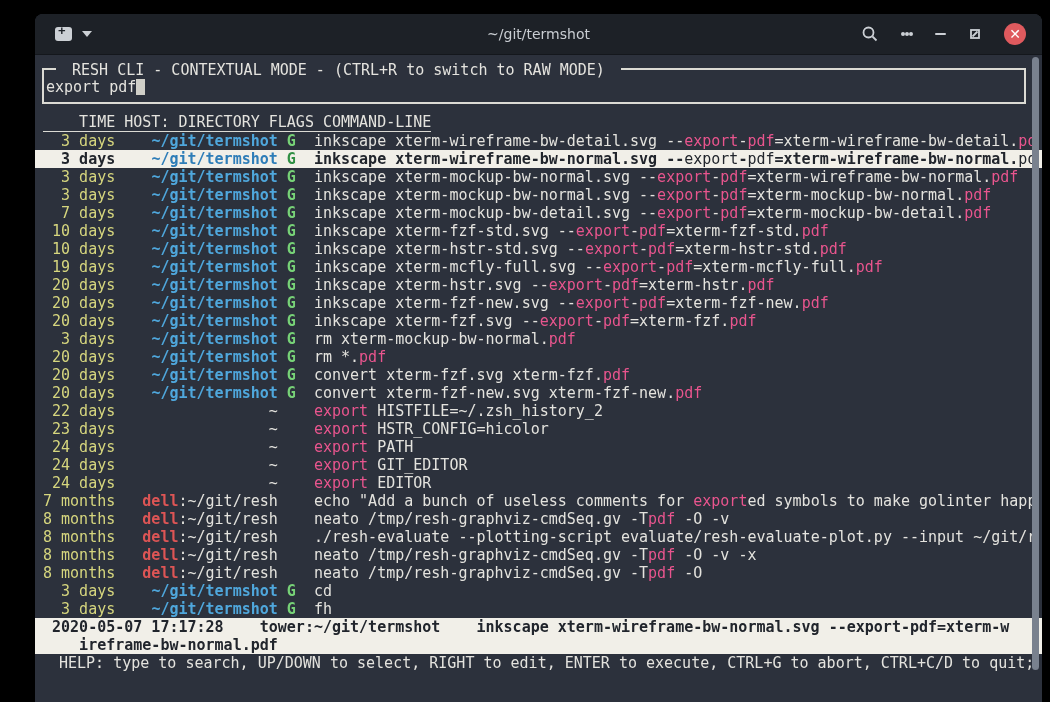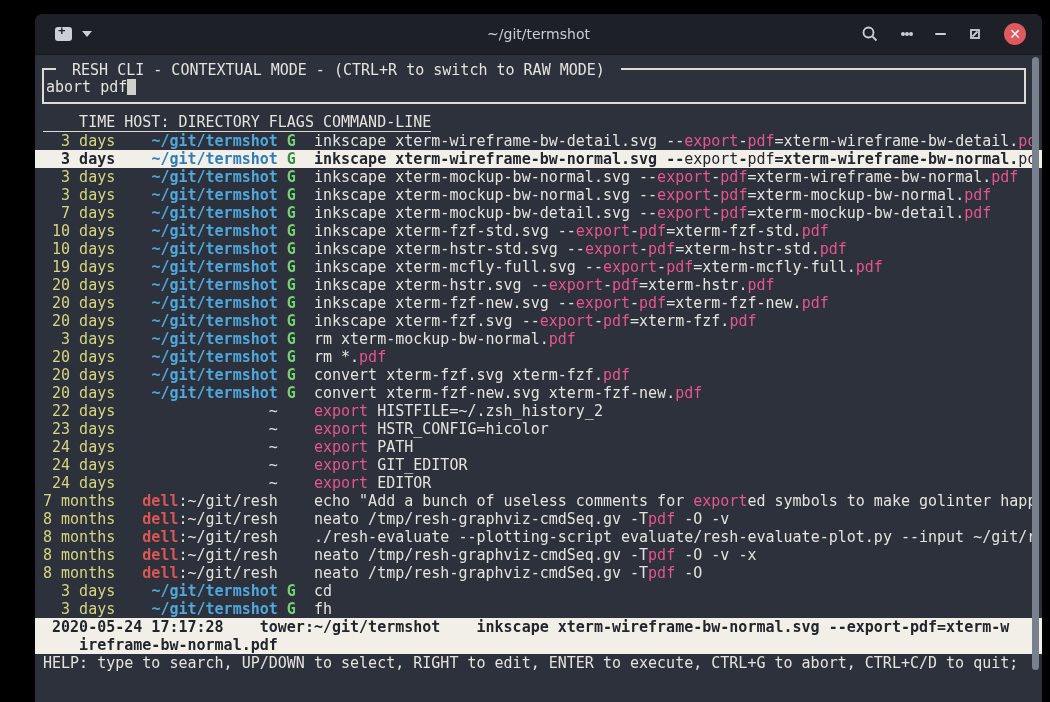--- a/index.html
+++ b/index.html
@@ -62,21 +62,21 @@
   .c-hl{color:var(--pink,#e9558e);font-weight:normal;}
   .c-cmd{color:var(--fg,#e4e3de);}
   .row.sel{background:var(--sel_bg,#f1efe8);color:var(--sel_fg,#21252c);font-weight:bold;}
   .row.sel .c-time,.row.sel .c-cmd,.row.sel .c-plain,.row.sel .c-hl{color:var(--sel_fg,#21252c);}
   .row.sel .c-dir{color:#2e7db8;}
   .row.sel .c-flag{color:#2f8f43;}
   .status-block{
     background:var(--sel_bg,#f1efe8);color:var(--sel_fg,#21252c);
     font-weight:bold;white-space:pre;padding-left:8px;height:36px;
   }
-  .help-bar{white-space:pre;padding-left:8px;height:18px;}
+  .help-bar{white-space:pre;padding-left:24px;height:18px;}
   .scrollbar{
     position:absolute;right:3px;top:2px;bottom:2px;width:7px;
     background:#79818e;border-radius:4px;
   }
 </style>
 </head>
 <body>
 
 <div class="window">
   <div class="titlebar">
@@ -112,27 +112,27 @@
       </button>
       <button class="close-btn">
         <span class="close-x">✕</span>
       </button>
     </div>
   </div>
 
   <div class="terminal">
     <div class="search-box">
       <div class="box-label"> RESH CLI - CONTEXTUAL MODE - (CTRL+R to switch to RAW MODE) </div>
-      <div class="input-line"><span>abort pdf</span><span class="cursor"></span></div>
+      <div class="input-line"><span>export pdf</span><span class="cursor"></span></div>
     </div>
 
     <div class="table-header"><span class="hdr-underline">    TIME HOST: DIRECTORY FLAGS COMMAND-LINE</span></div>
 
     <div class="rows"><div class="row"><span class="c-time">  3 days</span><span>    </span><span class="c-dir">~/git/termshot</span><span> </span><span class="c-flag">G</span><span>  </span><span class="c-cmd">inkscape xterm-wireframe-bw-detail.svg --</span><span class="c-hl">export</span><span class="c-cmd">-</span><span class="c-hl">pdf</span><span class="c-cmd">=xterm-wireframe-bw-detail.</span><span class="c-hl">pd</span></div><div class="row sel"><span class="c-time">  3 days</span><span>    </span><span class="c-dir">~/git/termshot</span><span> </span><span class="c-flag">G</span><span>  </span><span class="c-cmd">inkscape xterm-wireframe-bw-normal.svg --</span><span class="c-hl">export</span><span class="c-cmd">-</span><span class="c-hl">pdf</span><span class="c-cmd">=xterm-wireframe-bw-normal.</span><span class="c-hl">pd</span></div><div class="row"><span class="c-time">  3 days</span><span>    </span><span class="c-dir">~/git/termshot</span><span> </span><span class="c-flag">G</span><span>  </span><span class="c-cmd">inkscape xterm-mockup-bw-normal.svg --</span><span class="c-hl">export</span><span class="c-cmd">-</span><span class="c-hl">pdf</span><span class="c-cmd">=xterm-wireframe-bw-normal.</span><span class="c-hl">pdf</span></div><div class="row"><span class="c-time">  3 days</span><span>    </span><span class="c-dir">~/git/termshot</span><span> </span><span class="c-flag">G</span><span>  </span><span class="c-cmd">inkscape xterm-mockup-bw-normal.svg --</span><span class="c-hl">export</span><span class="c-cmd">-</span><span class="c-hl">pdf</span><span class="c-cmd">=xterm-mockup-bw-normal.</span><span class="c-hl">pdf</span></div><div class="row"><span class="c-time">  7 days</span><span>    </span><span class="c-dir">~/git/termshot</span><span> </span><span class="c-flag">G</span><span>  </span><span class="c-cmd">inkscape xterm-mockup-bw-detail.svg --</span><span class="c-hl">export</span><span class="c-cmd">-</span><span class="c-hl">pdf</span><span class="c-cmd">=xterm-mockup-bw-detail.</span><span class="c-hl">pdf</span></div><div class="row"><span class="c-time"> 10 days</span><span>    </span><span class="c-dir">~/git/termshot</span><span> </span><span class="c-flag">G</span><span>  </span><span class="c-cmd">inkscape xterm-fzf-std.svg --</span><span class="c-hl">export</span><span class="c-cmd">-</span><span class="c-hl">pdf</span><span class="c-cmd">=xterm-fzf-std.</span><span class="c-hl">pdf</span></div><div class="row"><span class="c-time"> 10 days</span><span>    </span><span class="c-dir">~/git/termshot</span><span> </span><span class="c-flag">G</span><span>  </span><span class="c-cmd">inkscape xterm-hstr-std.svg --</span><span class="c-hl">export</span><span class="c-cmd">-</span><span class="c-hl">pdf</span><span class="c-cmd">=xterm-hstr-std.</span><span class="c-hl">pdf</span></div><div class="row"><span class="c-time"> 19 days</span><span>    </span><span class="c-dir">~/git/termshot</span><span> </span><span class="c-flag">G</span><span>  </span><span class="c-cmd">inkscape xterm-mcfly-full.svg --</span><span class="c-hl">export</span><span class="c-cmd">-</span><span class="c-hl">pdf</span><span class="c-cmd">=xterm-mcfly-full.</span><span class="c-hl">pdf</span></div><div class="row"><span class="c-time"> 20 days</span><span>    </span><span class="c-dir">~/git/termshot</span><span> </span><span class="c-flag">G</span><span>  </span><span class="c-cmd">inkscape xterm-hstr.svg --</span><span class="c-hl">export</span><span class="c-cmd">-</span><span class="c-hl">pdf</span><span class="c-cmd">=xterm-hstr.</span><span class="c-hl">pdf</span></div><div class="row"><span class="c-time"> 20 days</span><span>    </span><span class="c-dir">~/git/termshot</span><span> </span><span class="c-flag">G</span><span>  </span><span class="c-cmd">inkscape xterm-fzf-new.svg --</span><span class="c-hl">export</span><span class="c-cmd">-</span><span class="c-hl">pdf</span><span class="c-cmd">=xterm-fzf-new.</span><span class="c-hl">pdf</span></div><div class="row"><span class="c-time"> 20 days</span><span>    </span><span class="c-dir">~/git/termshot</span><span> </span><span class="c-flag">G</span><span>  </span><span class="c-cmd">inkscape xterm-fzf.svg --</span><span class="c-hl">export</span><span class="c-cmd">-</span><span class="c-hl">pdf</span><span class="c-cmd">=xterm-fzf.</span><span class="c-hl">pdf</span></div><div class="row"><span class="c-time">  3 days</span><span>    </span><span class="c-dir">~/git/termshot</span><span> </span><span class="c-flag">G</span><span>  </span><span class="c-cmd">rm xterm-mockup-bw-normal.</span><span class="c-hl">pdf</span></div><div class="row"><span class="c-time"> 20 days</span><span>    </span><span class="c-dir">~/git/termshot</span><span> </span><span class="c-flag">G</span><span>  </span><span class="c-cmd">rm *.</span><span class="c-hl">pdf</span></div><div class="row"><span class="c-time"> 20 days</span><span>    </span><span class="c-dir">~/git/termshot</span><span> </span><span class="c-flag">G</span><span>  </span><span class="c-cmd">convert xterm-fzf.svg xterm-fzf.</span><span class="c-hl">pdf</span></div><div class="row"><span class="c-time"> 20 days</span><span>    </span><span class="c-dir">~/git/termshot</span><span> </span><span class="c-flag">G</span><span>  </span><span class="c-cmd">convert xterm-fzf-new.svg xterm-fzf-new.</span><span class="c-hl">pdf</span></div><div class="row"><span class="c-time"> 22 days</span><span>                 </span><span class="c-plain">~</span><span>    </span><span class="c-hl">export</span><span class="c-cmd"> HISTFILE=~/.zsh_history_2</span></div><div class="row"><span class="c-time"> 23 days</span><span>                 </span><span class="c-plain">~</span><span>    </span><span class="c-hl">export</span><span class="c-cmd"> HSTR_CONFIG=hicolor</span></div><div class="row"><span class="c-time"> 24 days</span><span>                 </span><span class="c-plain">~</span><span>    </span><span class="c-hl">export</span><span class="c-cmd"> PATH</span></div><div class="row"><span class="c-time"> 24 days</span><span>                 </span><span class="c-plain">~</span><span>    </span><span class="c-hl">export</span><span class="c-cmd"> GIT_EDITOR</span></div><div class="row"><span class="c-time"> 24 days</span><span>                 </span><span class="c-plain">~</span><span>    </span><span class="c-hl">export</span><span class="c-cmd"> EDITOR</span></div><div class="row"><span class="c-time">7 months</span><span>   </span><span class="c-host">dell</span><span class="c-plain">:~/git/resh</span><span>    </span><span class="c-cmd">echo "Add a bunch of useless comments for </span><span class="c-hl">export</span><span class="c-cmd">ed symbols to make golinter happ</span></div><div class="row"><span class="c-time">8 months</span><span>   </span><span class="c-host">dell</span><span class="c-plain">:~/git/resh</span><span>    </span><span class="c-cmd">neato /tmp/resh-graphviz-cmdSeq.gv -T</span><span class="c-hl">pdf</span><span class="c-cmd"> -O -v</span></div><div class="row"><span class="c-time">8 months</span><span>   </span><span class="c-host">dell</span><span class="c-plain">:~/git/resh</span><span>    </span><span class="c-cmd">./resh-evaluate --plotting-script evaluate/resh-evaluate-plot.py --input ~/git/r</span></div><div class="row"><span class="c-time">8 months</span><span>   </span><span class="c-host">dell</span><span class="c-plain">:~/git/resh</span><span>    </span><span class="c-cmd">neato /tmp/resh-graphviz-cmdSeq.gv -T</span><span class="c-hl">pdf</span><span class="c-cmd"> -O -v -x</span></div><div class="row"><span class="c-time">8 months</span><span>   </span><span class="c-host">dell</span><span class="c-plain">:~/git/resh</span><span>    </span><span class="c-cmd">neato /tmp/resh-graphviz-cmdSeq.gv -T</span><span class="c-hl">pdf</span><span class="c-cmd"> -O</span></div><div class="row"><span class="c-time">  3 days</span><span>    </span><span class="c-dir">~/git/termshot</span><span> </span><span class="c-flag">G</span><span>  </span><span class="c-cmd">cd</span></div><div class="row"><span class="c-time">  3 days</span><span>    </span><span class="c-dir">~/git/termshot</span><span> </span><span class="c-flag">G</span><span>  </span><span class="c-cmd">fh</span></div></div>
 
-    <div class="status-block"><span> 2020-05-24 17:17:28    tower:~/git/termshot    inkscape xterm-wireframe-bw-normal.svg --export-pdf=xterm-w</span>
+    <div class="status-block"><span> 2020-05-07 17:17:28    tower:~/git/termshot    inkscape xterm-wireframe-bw-normal.svg --export-pdf=xterm-w</span>
 <span>    ireframe-bw-normal.pdf</span></div>
 
     <div class="help-bar">HELP: type to search, UP/DOWN to select, RIGHT to edit, ENTER to execute, CTRL+G to abort, CTRL+C/D to quit;</div>
 
     <div class="scrollbar"></div>
   </div>
 </div>
 
 </body></html>

